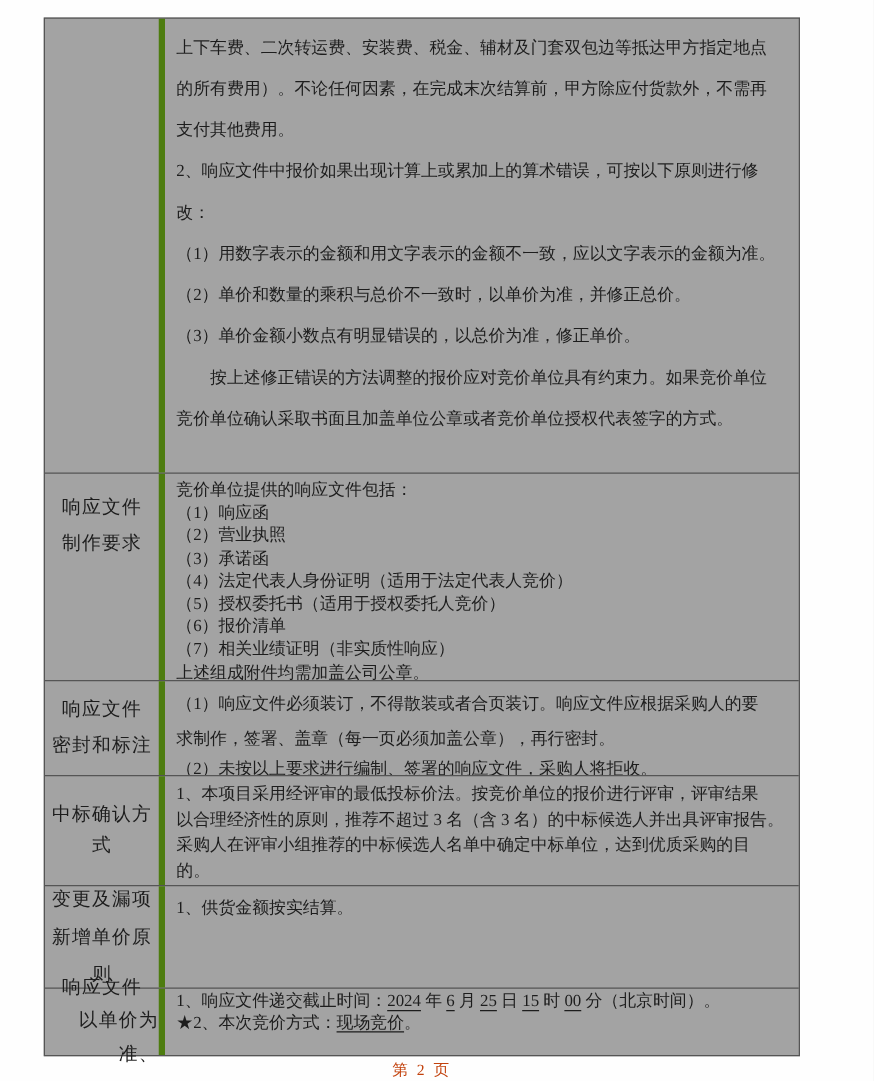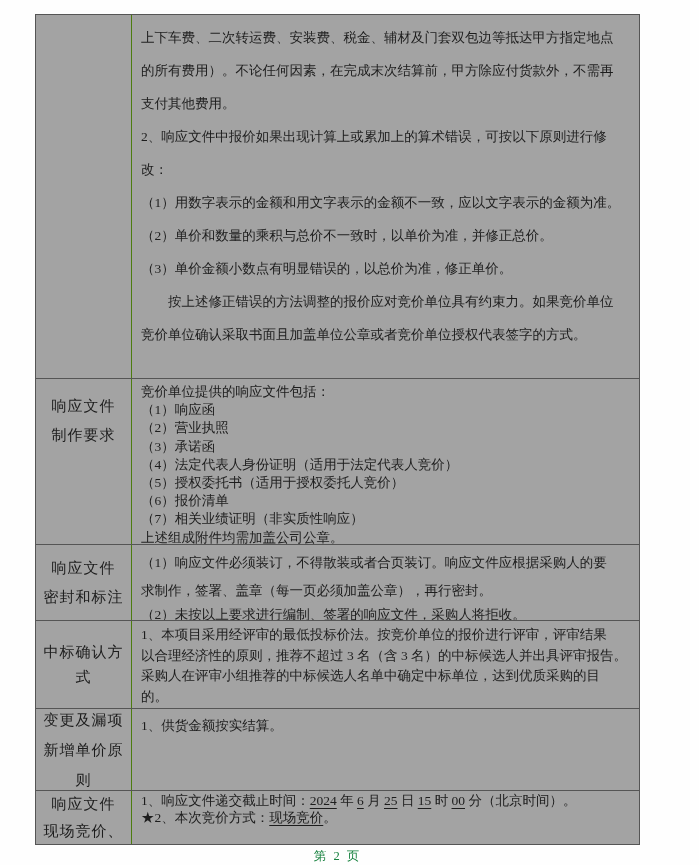--- a/index.html
+++ b/index.html
@@ -19,21 +19,21 @@
     width: 605px;
     border: 1px solid #555;
     background: #a3a3a3;
   }
   .row { display: flex; border-bottom: 1px solid #555; }
   .row:last-child { border-bottom: none; }
 
   .label {
     flex: 0 0 96px;
     width: 96px;
-    border-right: 1px solid #4d7c0f;
+    border-right: 5px solid #4d7c0f;
     display: flex;
     flex-direction: column;
     align-items: center;
     justify-content: center;
     font-size: 15px;
     letter-spacing: 1px;
     text-align: right;
   }
   .content {
     flex: 1;
@@ -73,21 +73,21 @@
   .b { font-weight: bold; }
 
   .footer {
     position: absolute;
     left: 35px;
     top: 848px;
     width: 605px;
     text-align: center;
     font-size: 12.5px;
     letter-spacing: 2px;
-    color: #15803d;
+    color: #c2410c;
   }
 </style>
 </head>
 <body>
 
 <div class="sheet">
 
   <div class="doc-table">
 
     <div class="row r1">
@@ -156,21 +156,21 @@
         <div class="label-line">则</div>
       </div>
       <div class="content">
         <div class="line">1、供货金额按实结算。</div>
       </div>
     </div>
 
     <div class="row r6">
       <div class="label">
         <div class="label-line">响应文件</div>
-        <div class="label-line">现场竞价、</div>
+        <div class="label-line">以单价为准、</div>
       </div>
       <div class="content">
         <div class="line"><span>1、响应文件递交截止时间：</span><span class="u">2024</span><span> 年 </span><span class="u">6</span><span> 月 </span><span class="u">25</span><span> 日 </span><span class="u">15</span><span> 时 </span><span class="u">00</span><span> 分（北京时间）。</span></div>
         <div class="line"><span>★2、本次竞价方式：</span><span class="u">现场竞价</span><span>。</span></div>
       </div>
     </div>
 
   </div>
 
   <div class="footer">第 2 页</div>

